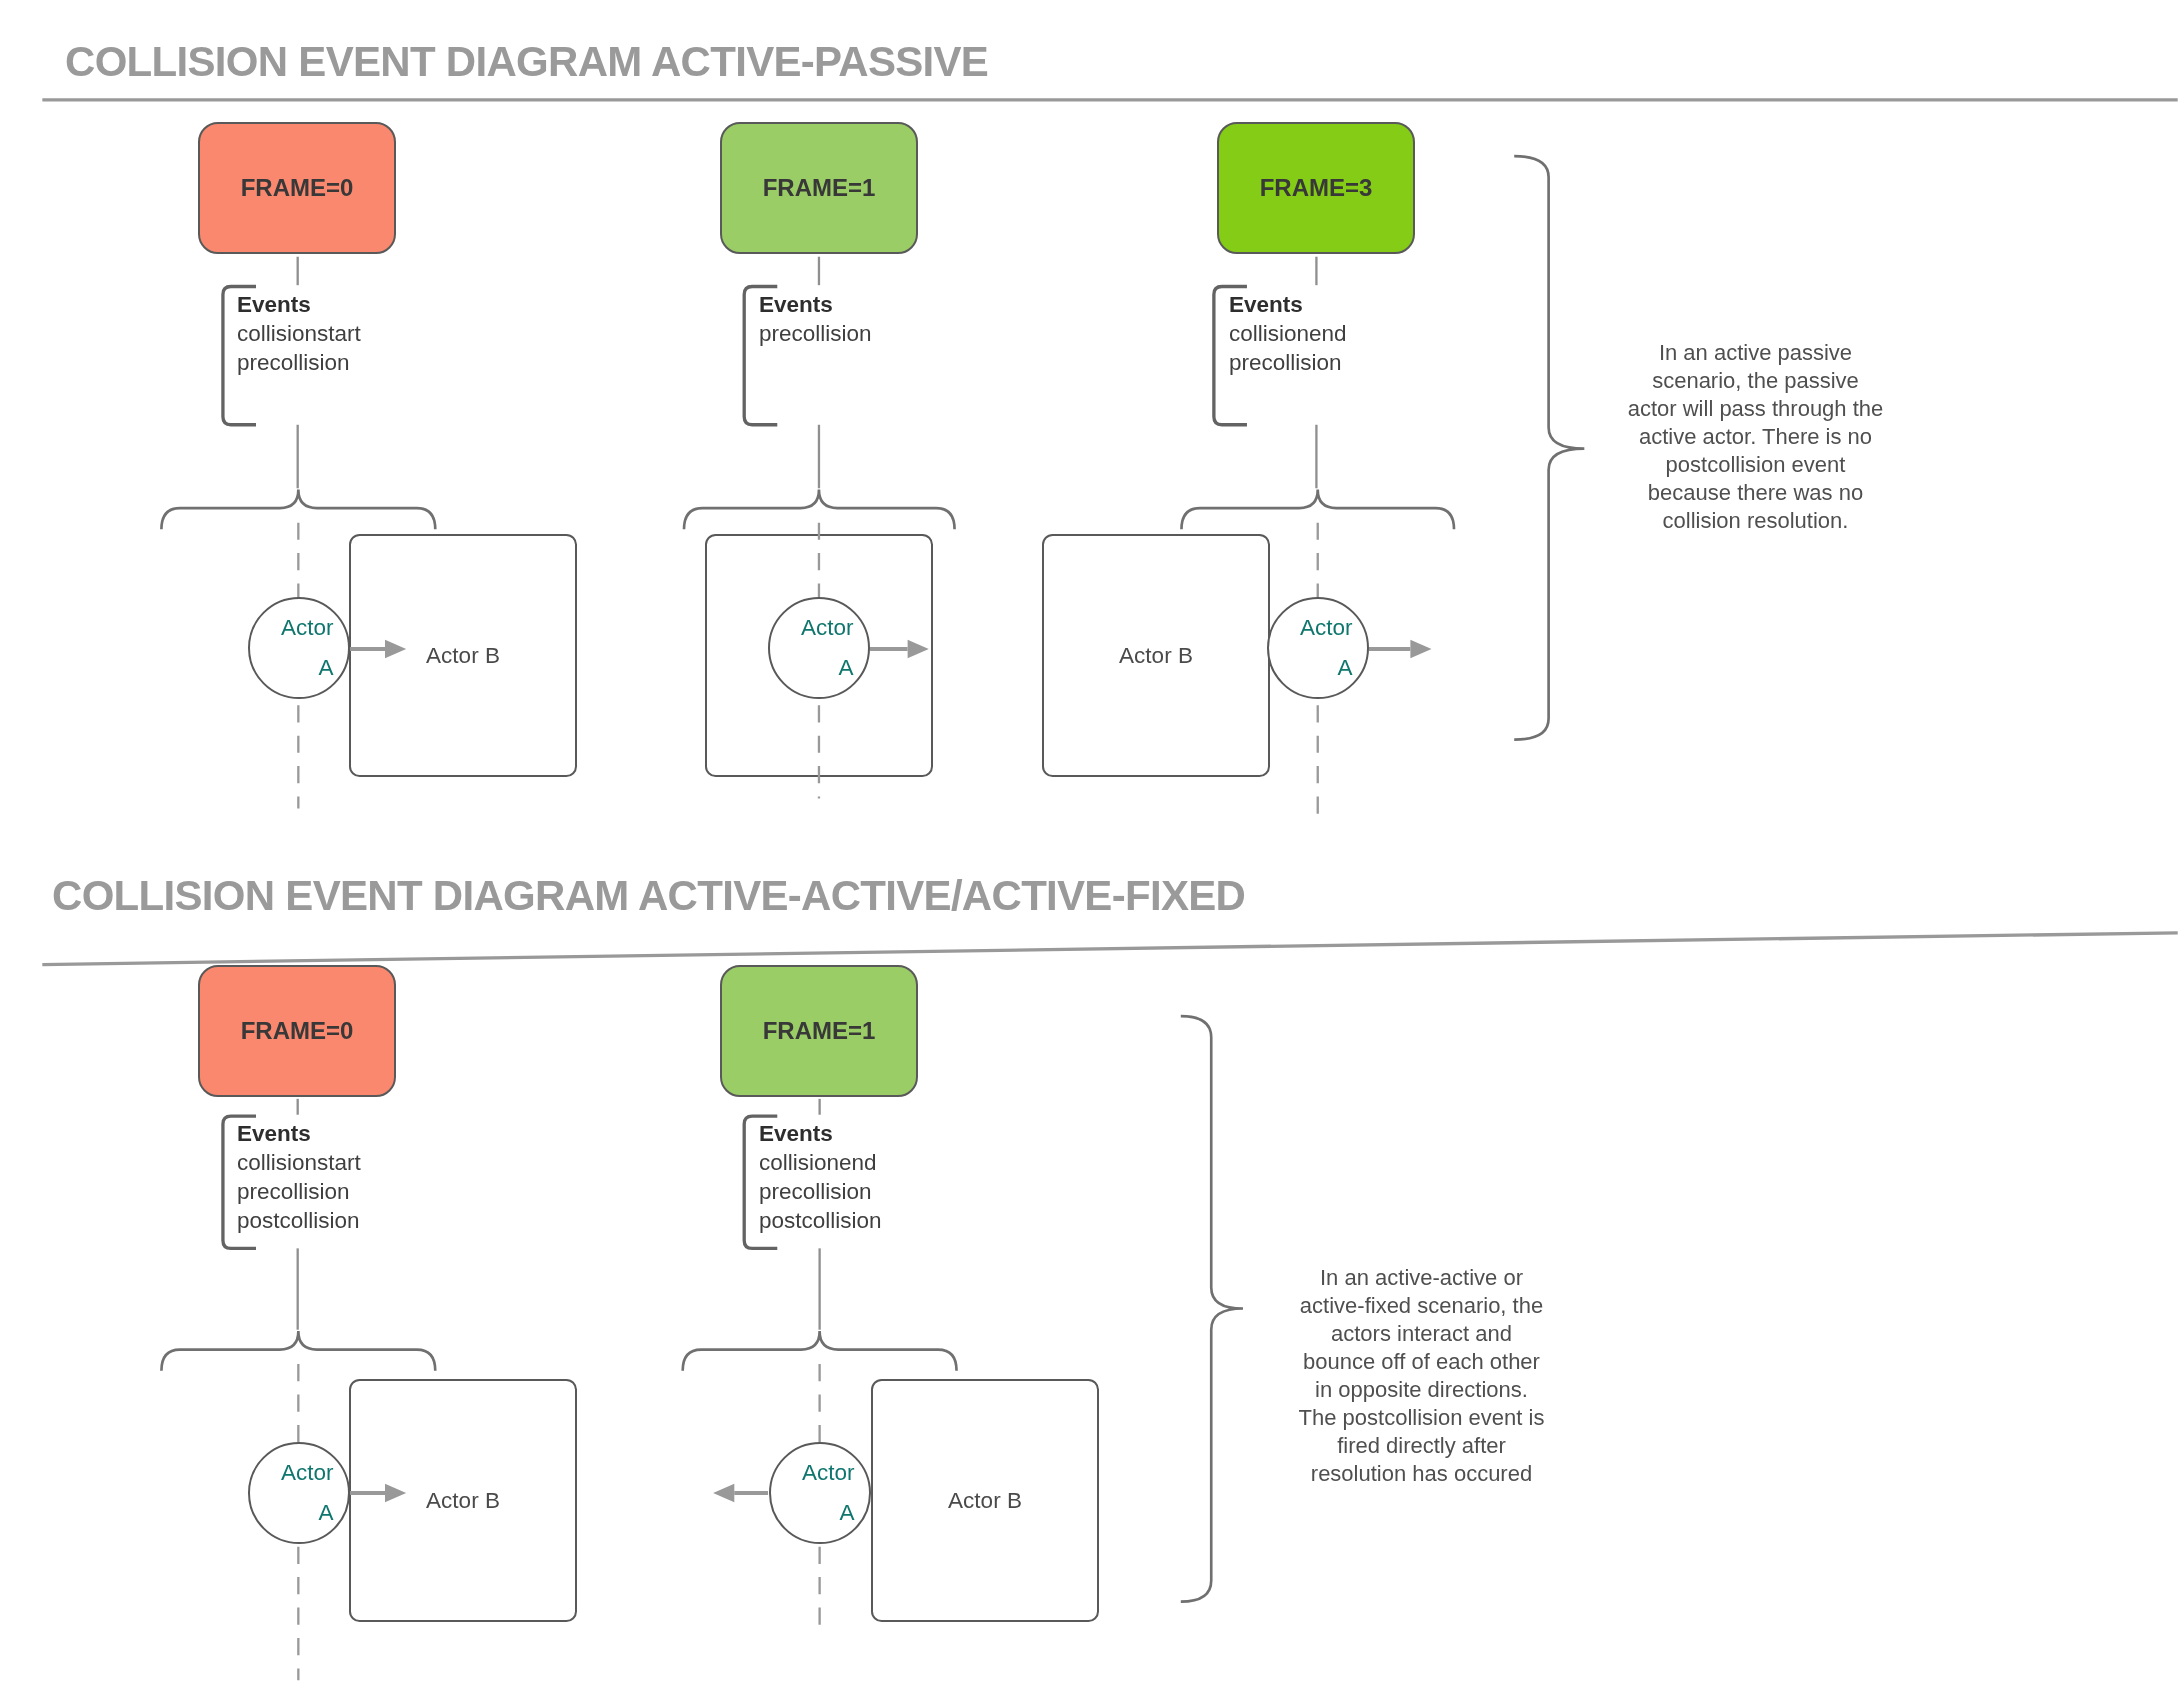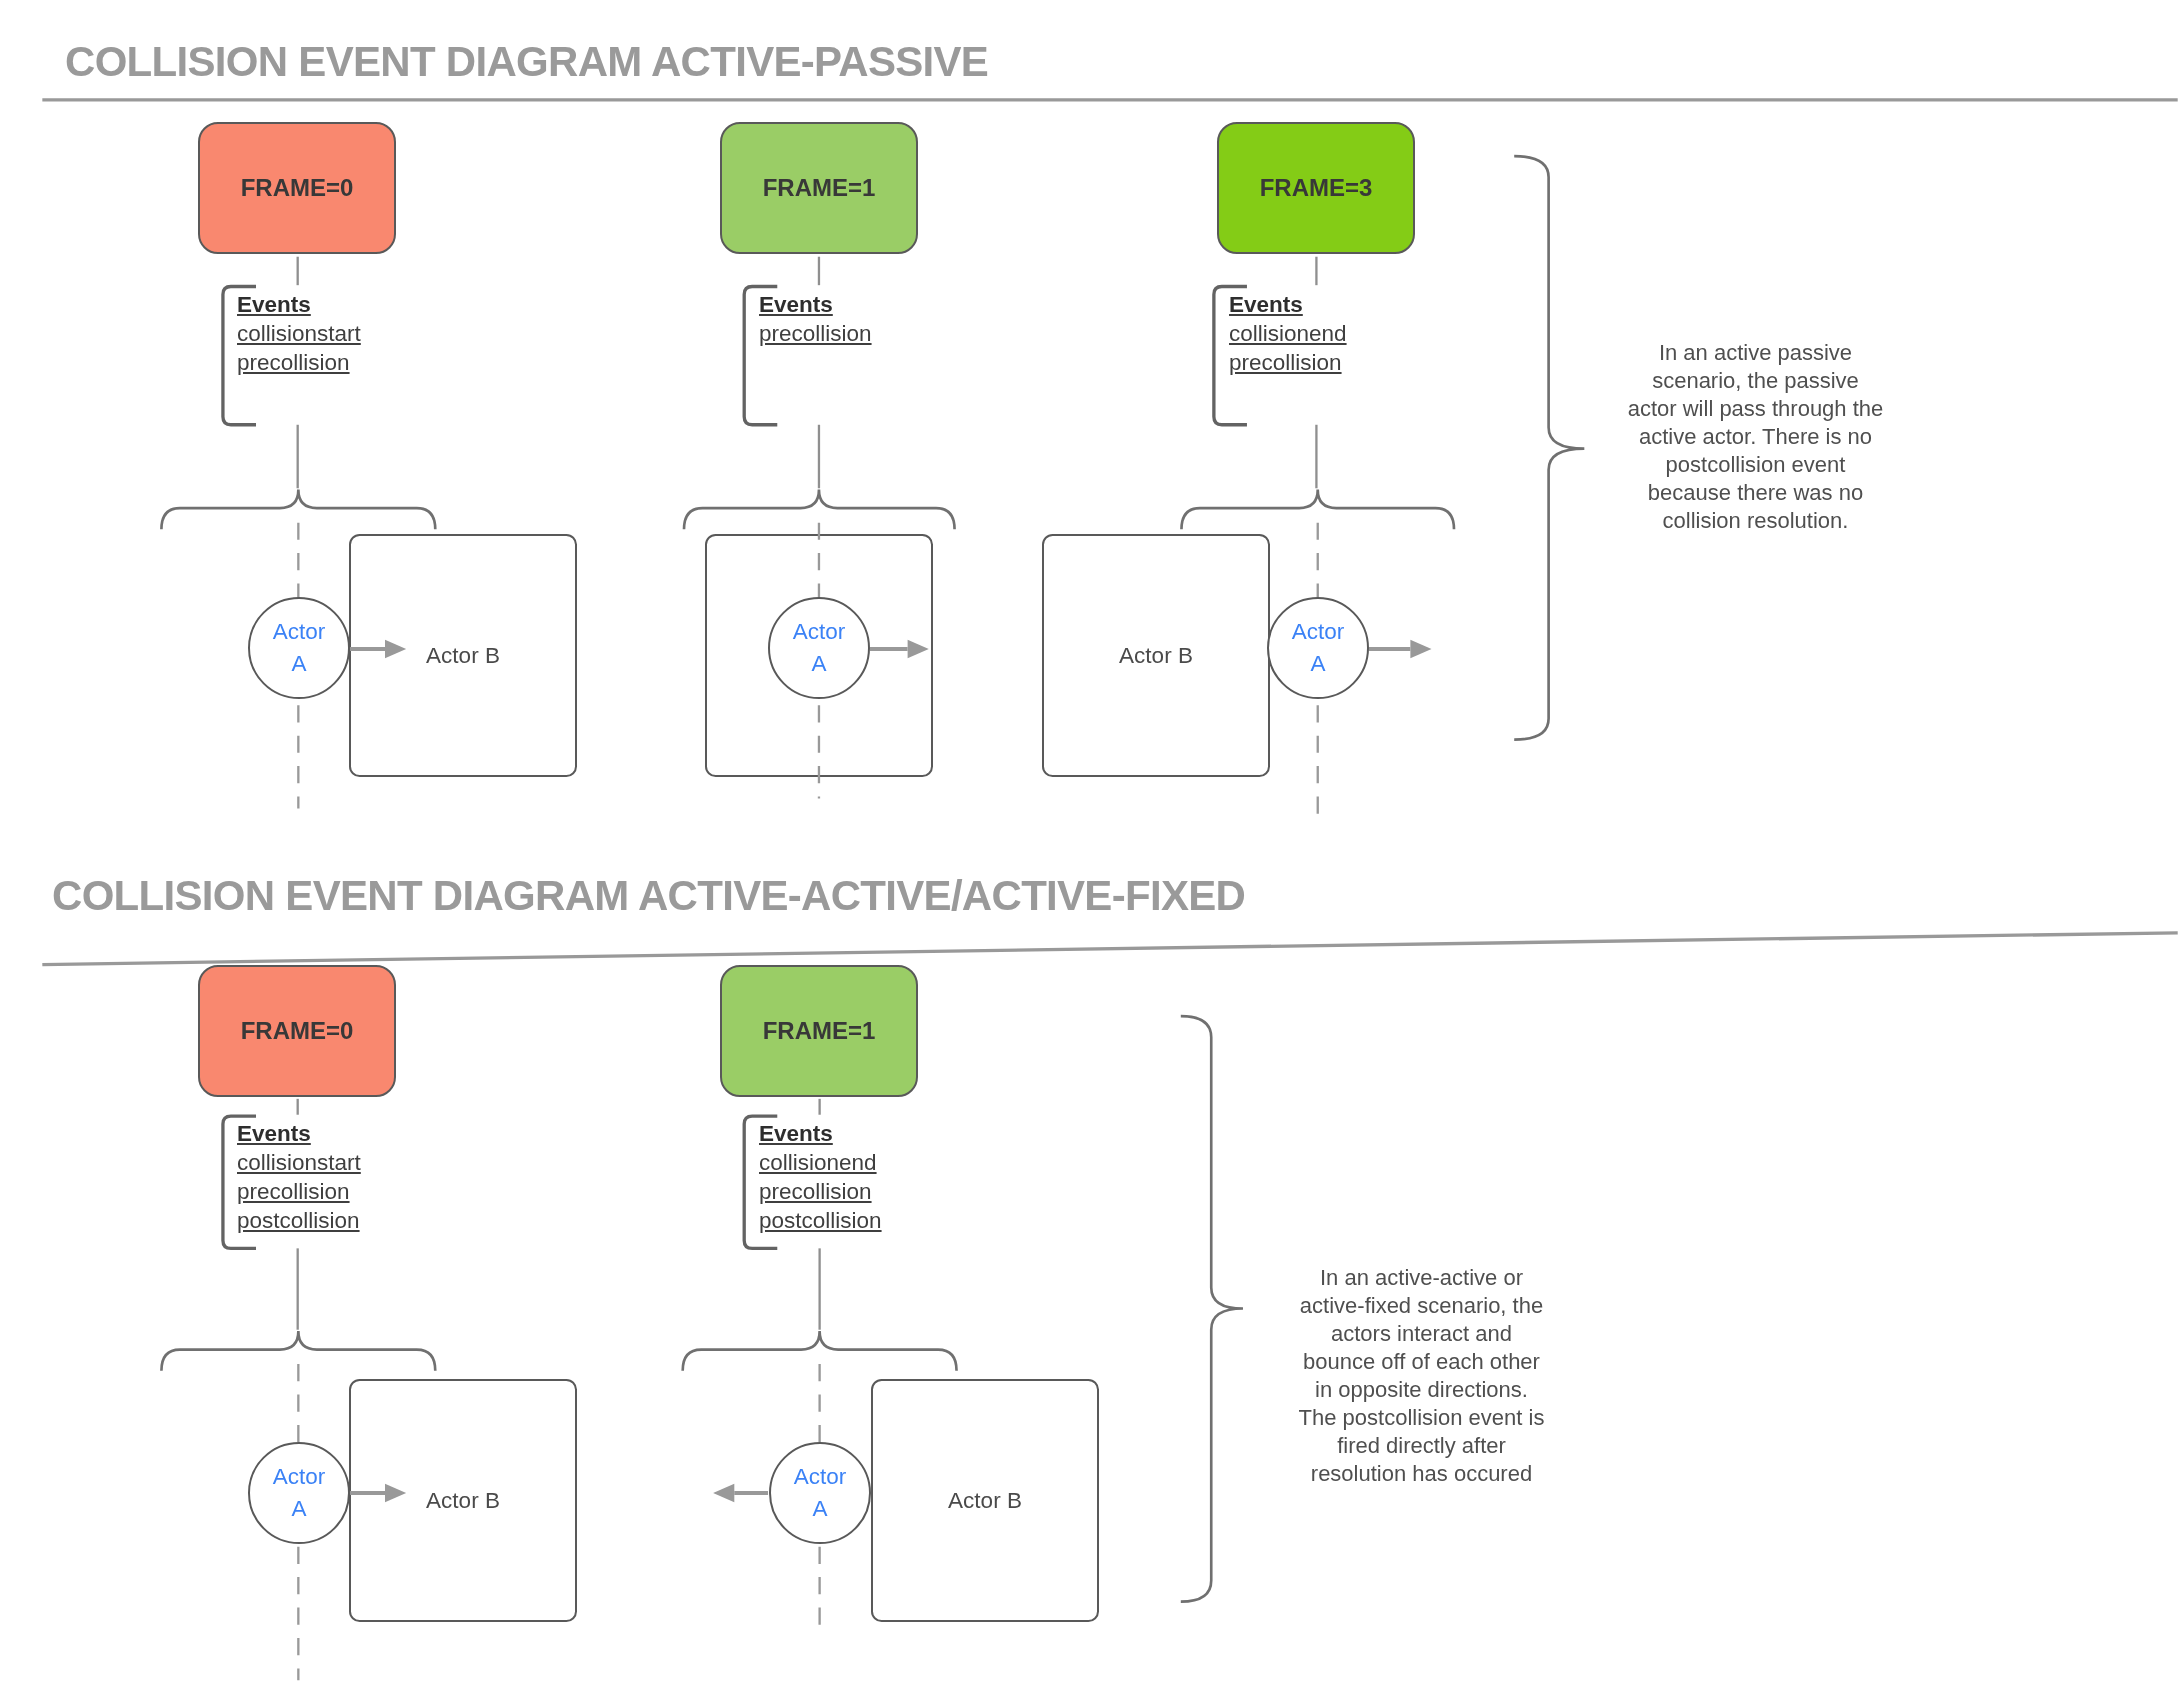--- a/index.html
+++ b/index.html
@@ -11,22 +11,22 @@
   .frame{position:absolute;z-index:3;width:198px;height:132px;border:2px solid #595959;
          border-radius:20px;display:flex;align-items:center;justify-content:center;
          font-size:24px;font-weight:bold;color:#383838;box-sizing:border-box;}
   .bbox{position:absolute;z-index:1;width:228px;height:243px;border:2px solid #595959;
         border-radius:10.6px;background:#ffffff;display:flex;align-items:center;justify-content:center;
         box-sizing:border-box;}
   .bbox span{font-size:22.5px;color:#4A4A4A;}
   .circle{position:absolute;z-index:3;width:102px;height:102px;border:2px solid #595959;
           border-radius:50%;background:#ffffff;display:flex;align-items:center;justify-content:center;
           box-sizing:border-box;}
-  .circle span{display:block;width:69px;text-align:center;font-size:22.5px;color:#3b82f6;line-height:32px;}
-  .events{position:absolute;z-index:4;line-height:29px;font-size:22.5px;color:#3F3F3F;text-decoration:underline;}
+  .circle span{display:block;width:69px;text-align:right;font-size:22.5px;color:#0f766e;line-height:40px;}
+  .events{position:absolute;z-index:4;line-height:29px;font-size:22.5px;color:#3F3F3F;}
   .events .ev-title{font-weight:bold;color:#2E2E2E;}
   .note{position:absolute;z-index:4;width:291px;text-align:center;font-size:22px;line-height:28px;color:#4F4F4F;}
   .divider{stroke:#999999;stroke-width:5;}
   .stub{stroke:#8F8F8F;stroke-width:3.5;}
   .bracket{stroke:#636363;stroke-width:5;fill:none;}
   .brace{stroke:#707070;stroke-width:4;fill:none;}
   .dash{stroke:#999999;stroke-width:3.5;stroke-dasharray:26 20;}
   .arrowline{stroke:#999999;stroke-width:6;}
   .arrowhead{fill:#999999;stroke:none;}
 </style>

